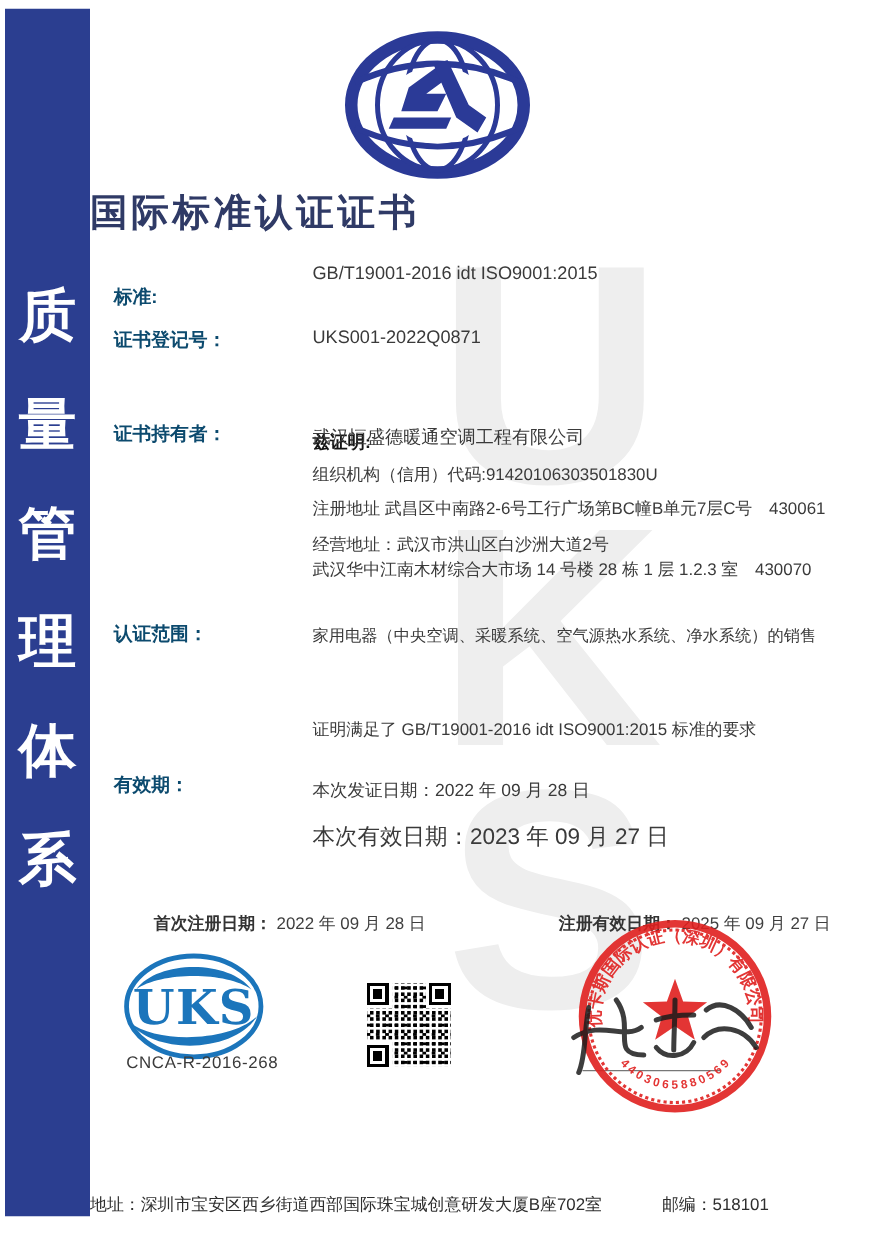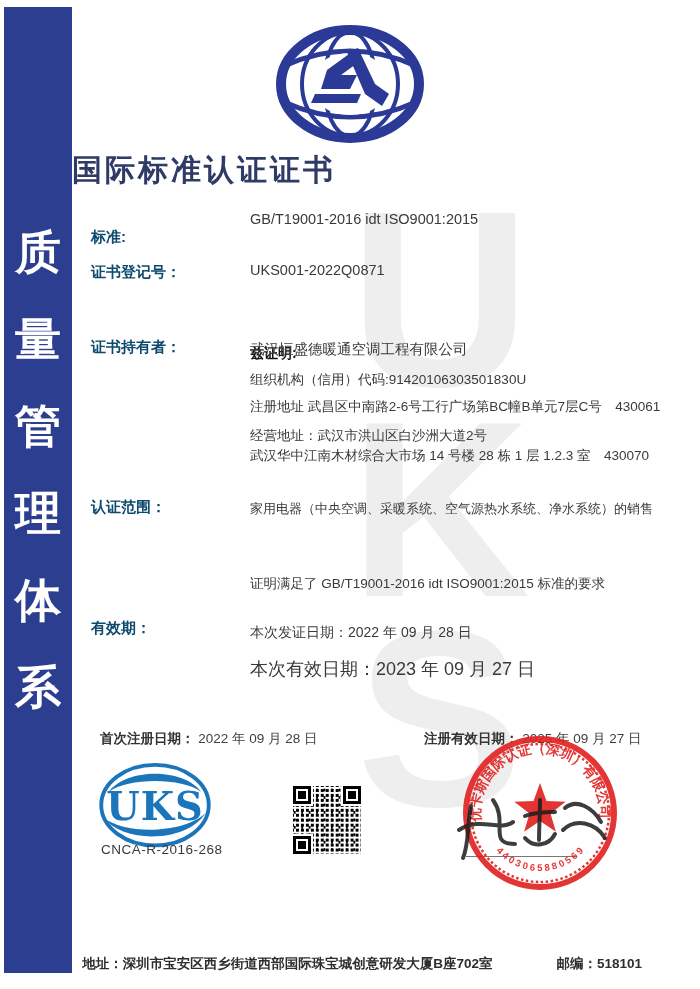--- a/index.html
+++ b/index.html
@@ -18,35 +18,35 @@
   
   .logo-globe{position:absolute;left:275px;top:24px;z-index:1;}
   .cert-title{position:absolute;left:72px;top:150px;width:560px;text-align:left;z-index:1;
               font-size:30px;font-weight:bold;color:#2f3a66;letter-spacing:3px;}
   
   .lbl{position:absolute;left:91px;z-index:1;font-size:15px;font-weight:bold;color:#0c4a6e;}
   .val{position:absolute;left:250px;z-index:1;font-size:13.5px;color:#3a3a3a;white-space:nowrap;}
   .val.big{font-size:14.5px;}
   .intro{position:absolute;left:250px;z-index:1;font-size:14px;font-weight:bold;color:#141414;margin-top:39px;}
   .small-row{position:absolute;z-index:1;font-size:13.5px;color:#3f3f3f;white-space:nowrap;}
-  .small-row b{font-weight:bold;color:#333;}
+  .small-row b{font-weight:bold;color:#333;margin-left:23px;}
   
   .uks-logo{position:absolute;left:96px;top:760px;z-index:1;}
   .cnca{position:absolute;left:101px;top:842px;z-index:1;font-size:13.5px;color:#3a3a3a;
         letter-spacing:.5px;}
   .qr{position:absolute;left:291px;top:784px;z-index:2;}
   .seal{position:absolute;left:455px;top:728px;z-index:2;}
   .sig-line{position:absolute;left:466px;top:856px;width:110px;height:0;
             border-top:1.5px solid #777;z-index:1;}
   
   .footnotes{position:absolute;left:85px;top:894px;width:552px;z-index:1;
              font-size:11.8px;line-height:20px;color:#565656;}
   .addr-bar{position:absolute;left:72px;top:955px;width:570px;z-index:3;
-            display:flex;justify-content:flex-end;gap:64px;
-            font-size:13.5px;font-weight:bold;color:#2e2e2e;white-space:nowrap;}
+            display:flex;justify-content:flex-start;gap:48px;
+            font-size:13.5px;font-weight:normal;color:#2e2e2e;white-space:nowrap;}
 </style>
 </head>
 <body>
 
 <div id="page">
 
   <div class="watermark">
     <span>U</span>
     <span>K</span>
     <span>S</span>

